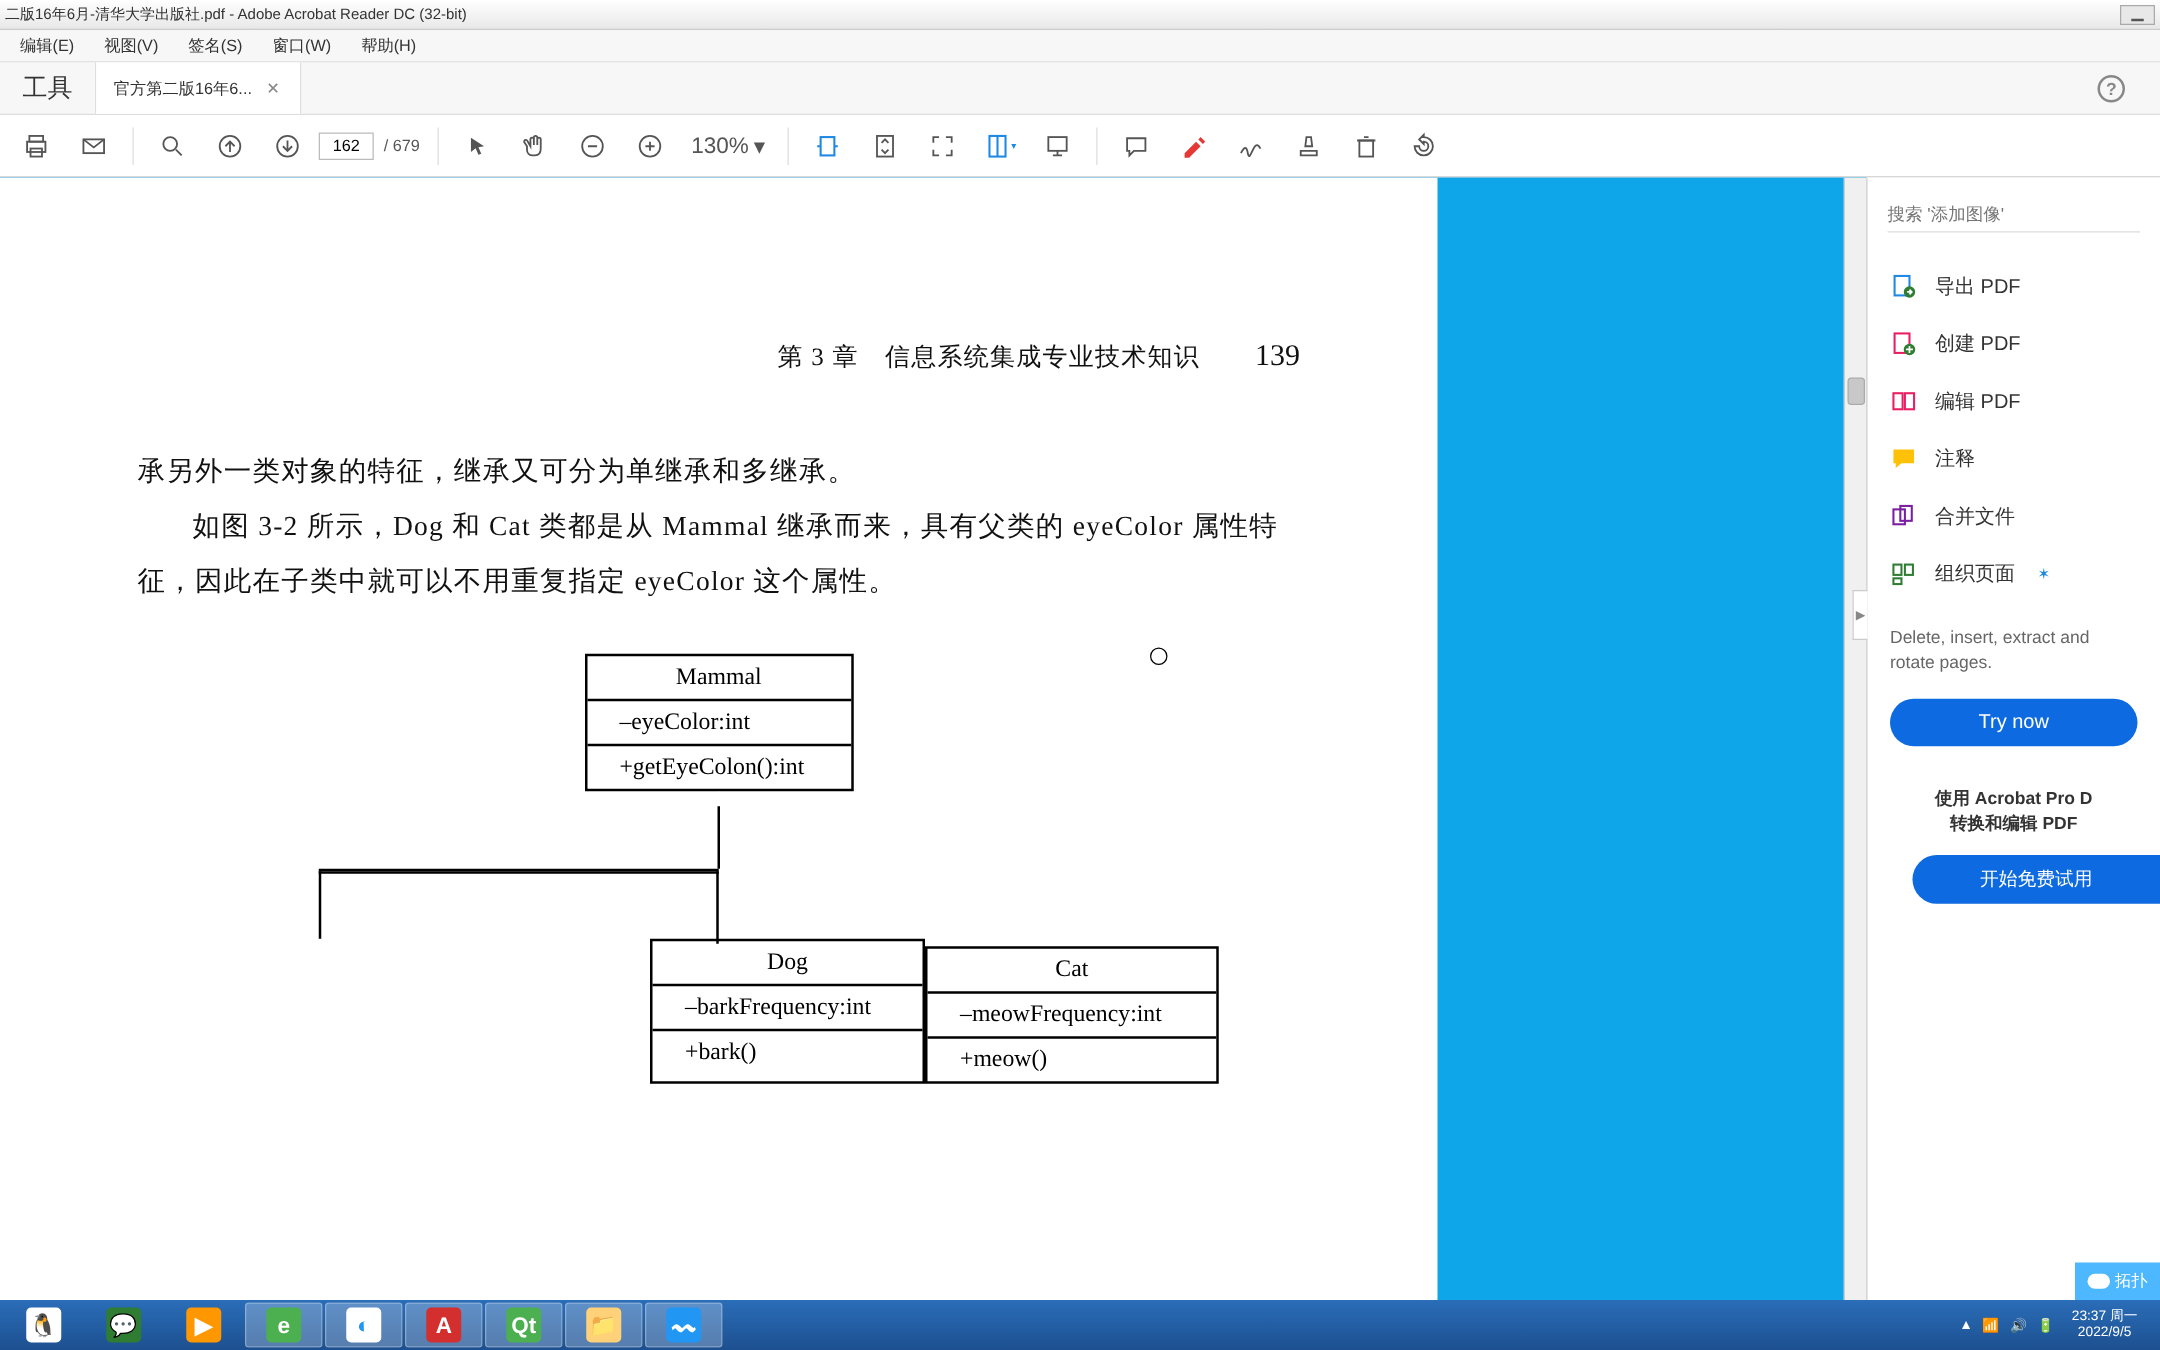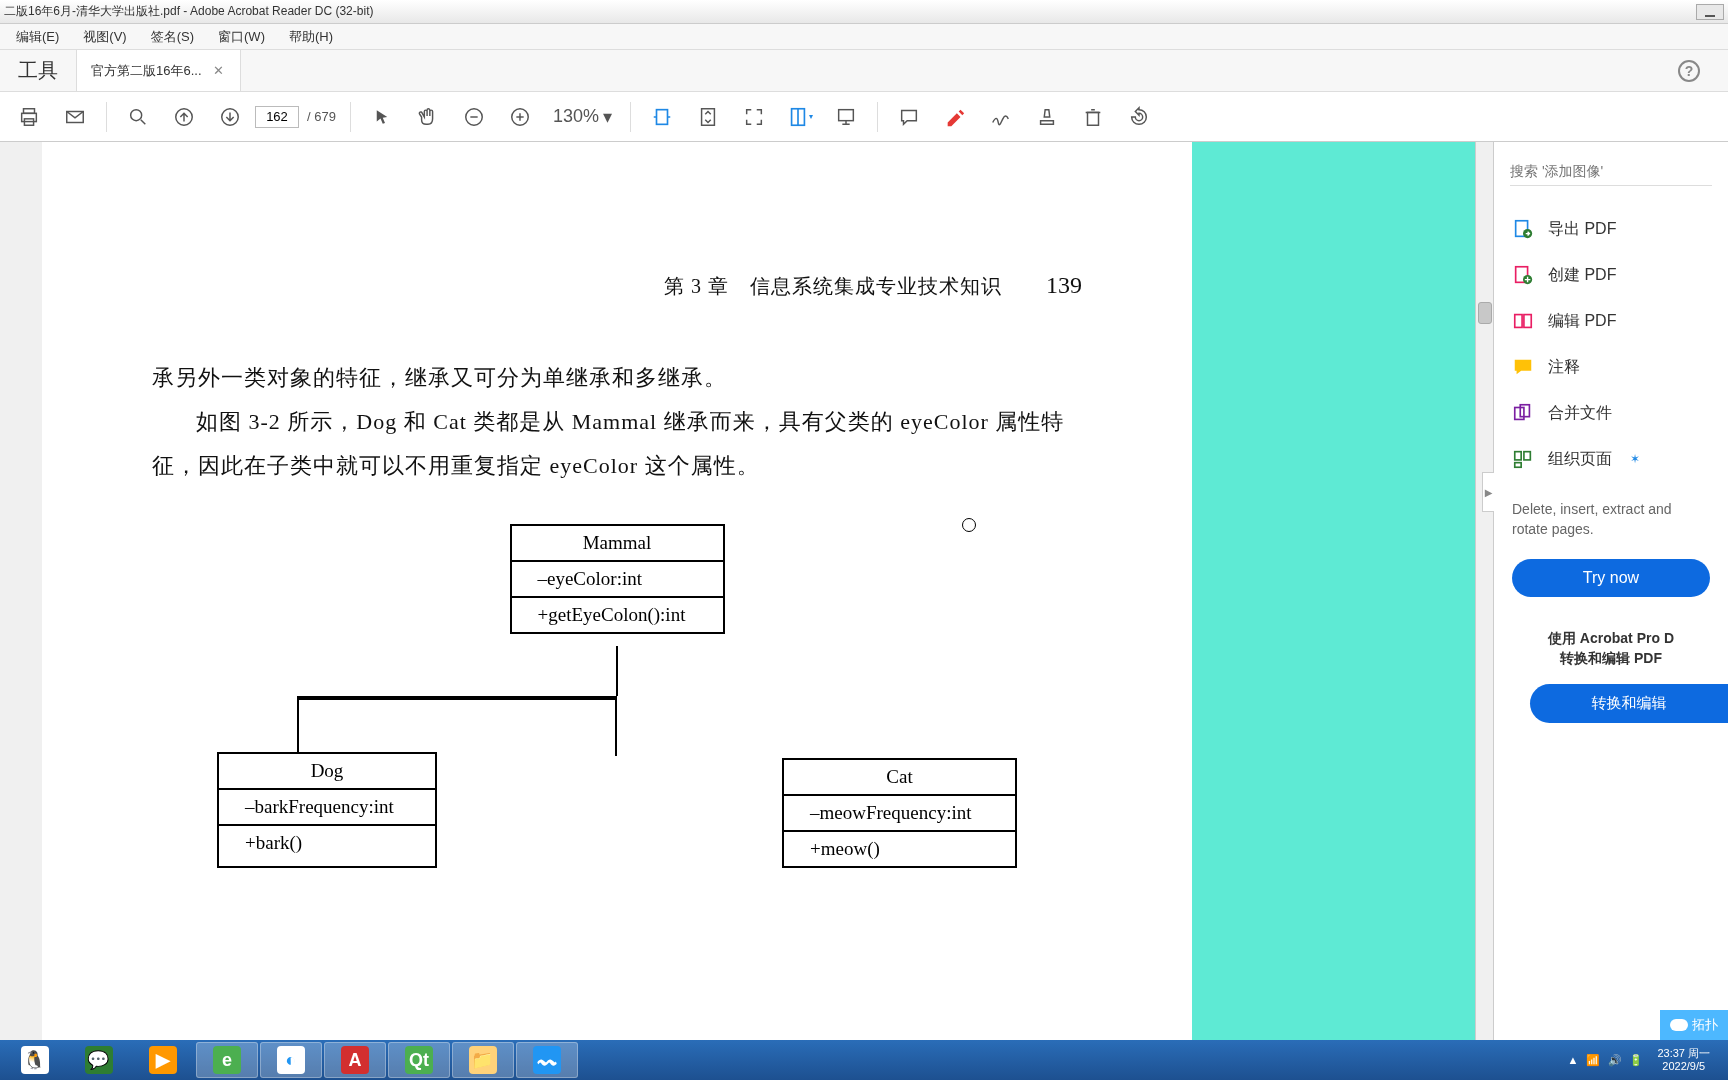--- a/index.html
+++ b/index.html
@@ -22,39 +22,39 @@
 
 .toolbar { height: 50px; background: #fff; display: flex; align-items: center; padding: 0 8px; border-bottom: 1px solid #ccc; gap: 4px; }
 .toolbar .tbtn { width: 42px; height: 36px; display: flex; align-items: center; justify-content: center; cursor: pointer; color: #555; border-radius: 3px; }
 .toolbar .sep { width: 1px; height: 30px; background: #ddd; margin: 0 6px; }
 .toolbar .pageinput { width: 44px; height: 22px; text-align: center; border: 1px solid #bbb; font-size: 13px; }
 .toolbar .pagecount { font-size: 13px; color: #555; padding: 0 4px; }
 .toolbar .zoom { font-size: 18px; color: #555; padding: 0 8px; display: flex; align-items: center; gap: 4px; cursor: pointer; }
 .toolbar .spacer2 { flex: 1; }
 
 .main { display: flex; height: calc(100% - 24px - 26px - 42px - 50px - 40px); }
-.docarea { flex: 1; background: #5eead4; position: relative; overflow: hidden; margin-left: 42px; }
+.docarea { flex: 1; background: #0ea5e9; position: relative; overflow: hidden; }
 .page { position: absolute; left: 0; top: 0; width: 1150px; height: 100%; background: #fff; }
 .page-content { padding: 130px 110px 0 110px; font-family: "SimSun", serif; }
 .chapter-header { display: flex; justify-content: flex-end; gap: 20px; font-size: 20px; color: #111; margin-bottom: 56px; align-items: baseline; }
 .chapter-header .pagenum { width: 60px; text-align: right; font-family: "Times New Roman", serif; font-size: 24px; }
 .chapter-header .chap { letter-spacing: 1px; }
 .body-text { font-size: 22px; line-height: 44px; color: #111; letter-spacing: 1px; }
 .body-text .indent { text-indent: 2em; }
 
 .uml-container { margin-top: 36px; display: flex; flex-direction: column; align-items: center; position: relative; }
 .uml-box { border: 2px solid #000; background: #fff; font-family: "Times New Roman", serif; }
 .uml-row { padding: 6px 26px; font-size: 19px; }
 .uml-row.title { text-align: center; }
 .uml-row + .uml-row { border-top: 2px solid #000; }
 .uml-connect { position: relative; width: 2px; background: #000; }
 .uml-arrow { width: 0; height: 0; border-left: 7px solid transparent; border-right: 7px solid transparent; border-bottom: 12px solid #fff; position: relative; }
 .uml-arrow::before { content: ""; position: absolute; left: -8px; top: -1px; width: 0; height: 0; border-left: 8px solid transparent; border-right: 8px solid transparent; border-bottom: 13px solid #000; z-index: -1; }
 .uml-hline { height: 2px; background: #000; }
-.uml-children { display: flex; justify-content: space-between; width: 560px; }
+.uml-children { display: flex; justify-content: flex-end; width: 560px; }
 
 .vscroll { position: absolute; right: 0; top: 0; width: 18px; height: 100%; background: #f0f0f0; border-left: 1px solid #ccc; }
 .vscroll .thumb { position: absolute; left: 2px; width: 14px; background: #c8c8c8; border: 1px solid #aaa; border-radius: 3px; }
 
 .sidepanel { width: 235px; background: #fff; border-left: 1px solid #ccc; display: flex; flex-direction: column; position: relative; }
 .collapse-arrow { position: absolute; left: -12px; top: 330px; width: 12px; height: 40px; background: #fff; border: 1px solid #ccc; border-right: none; display: flex; align-items: center; justify-content: center; font-size: 10px; color: #888; cursor: pointer; }
 .searchrow { padding: 14px 16px; }
 .searchrow input { width: 100%; height: 30px; border: none; border-bottom: 1px solid #ddd; font-size: 14px; color: #888; outline: none; }
 .tools-list { padding: 6px 0; }
 .tool-item { display: flex; align-items: center; padding: 12px 18px; gap: 14px; cursor: pointer; font-size: 16px; color: #333; }
@@ -349,21 +349,21 @@
         <span>组织页面</span>
         <span class="star">✶</span>
       </div>
     </div>
     <div class="desc">Delete, insert, extract and rotate pages.</div>
     <div class="trybtn">Try now</div>
     <div class="promo">
       <div>使用 Acrobat Pro D</div>
       <div>转换和编辑 PDF</div>
     </div>
-    <div class="trialbtn">转换和编辑</div>
+    <div class="trialbtn">开始免费试用</div>
     <div class="cloud-badge">
         <span>拓扑</span>
       </div>
   </div>
 </div>
 
 <div class="taskbar">
   <div class="app">
       <div class="appicon" style="background:#fff;color:#000">🐧</div>
     </div>

